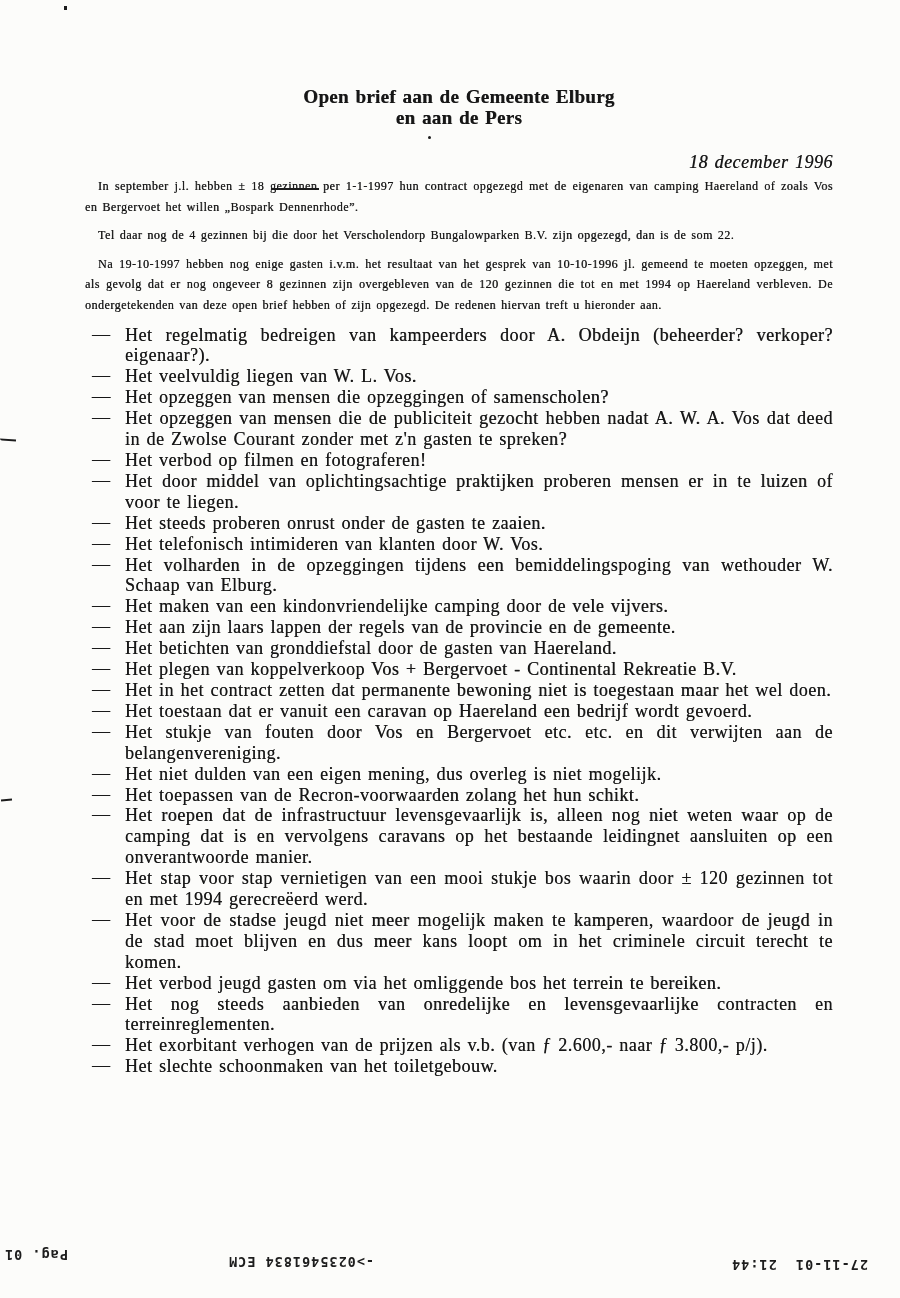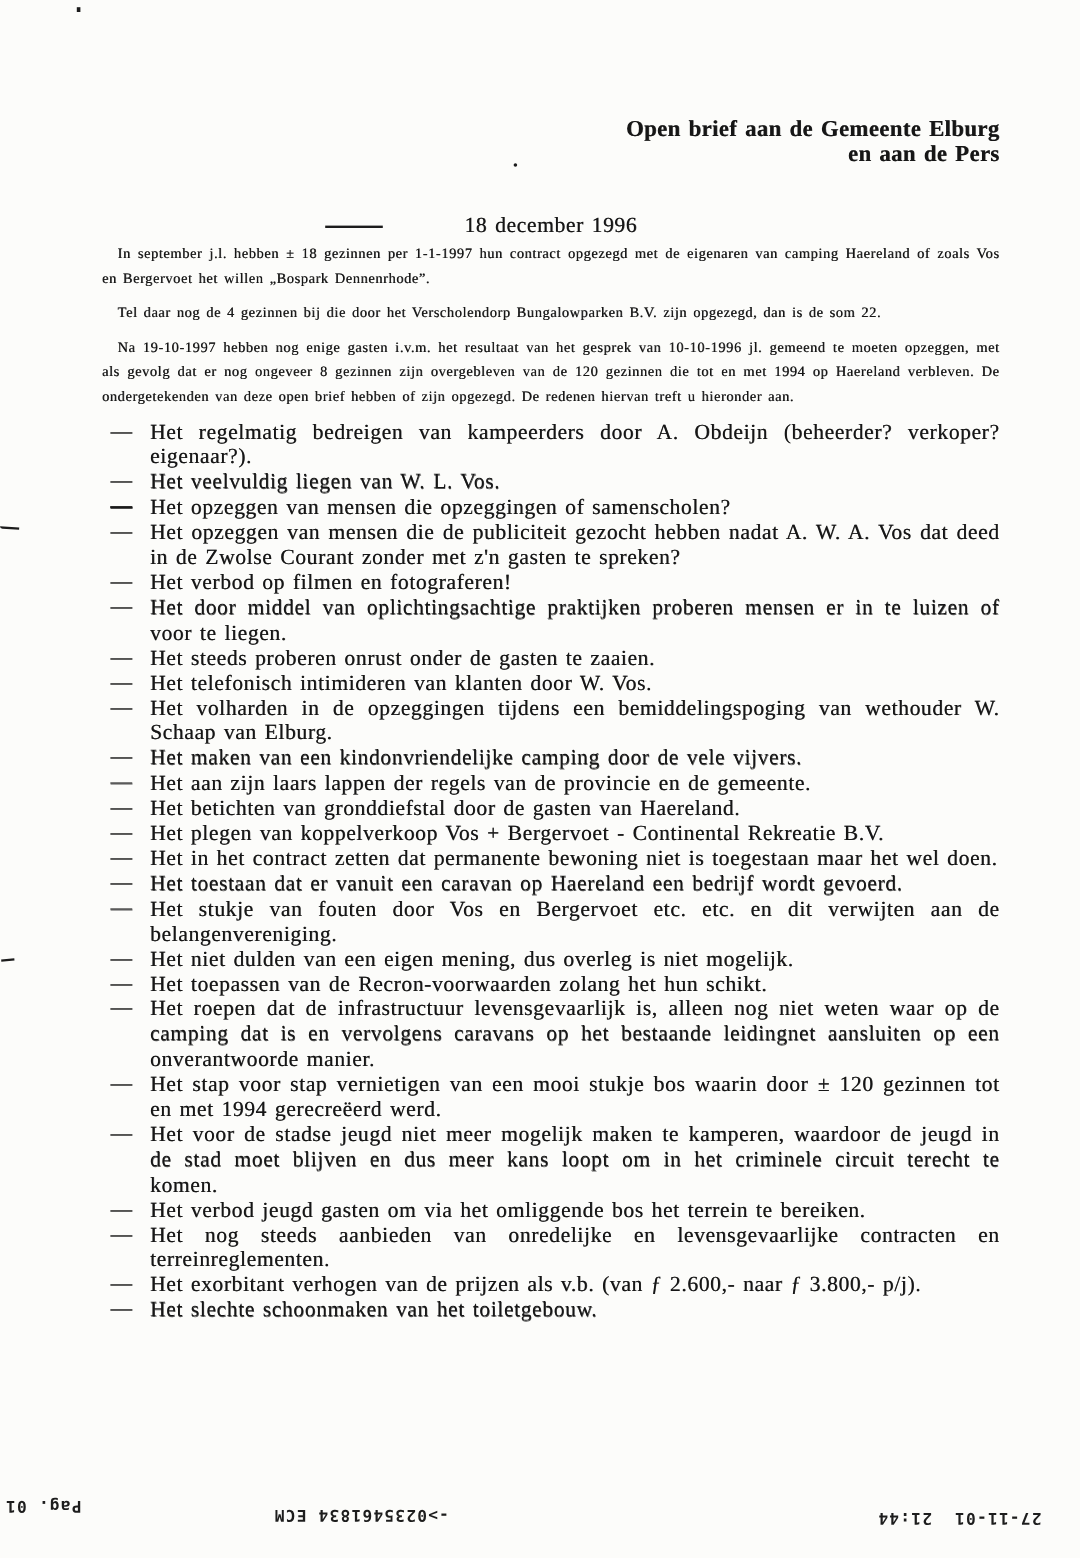--- a/index.html
+++ b/index.html
@@ -13,32 +13,32 @@
     color: #161616;
   }
   .sheet { width: 100%; height: 100%; position: relative; }
   .content {
     padding: 86px 67px 0 85px;
     text-shadow: 0.35px 0.1px 0.2px rgba(15,15,15,0.7);
     letter-spacing: 0.5px;
     word-spacing: 1.5px;
   }
   .title {
-    text-align: right;
+    text-align: center;
     font-size: 19px;
     font-weight: bold;
     line-height: 21px;
     letter-spacing: 0.3px;
-    margin-top: 11px;
   }
   .date {
-    text-align: center;
+    text-align: right;
     font-size: 18px;
-    margin-top: 38px;
+    margin-top: 24px;
     margin-bottom: 3px;
+    font-style: italic;
   }
   .para {
     margin: 0 0 8px 0;
     font-size: 12px;
     line-height: 20.6px;
     text-align: justify;
     text-indent: 13px;
   }
   .reasons { margin-top: 9px; }
   .reason {

